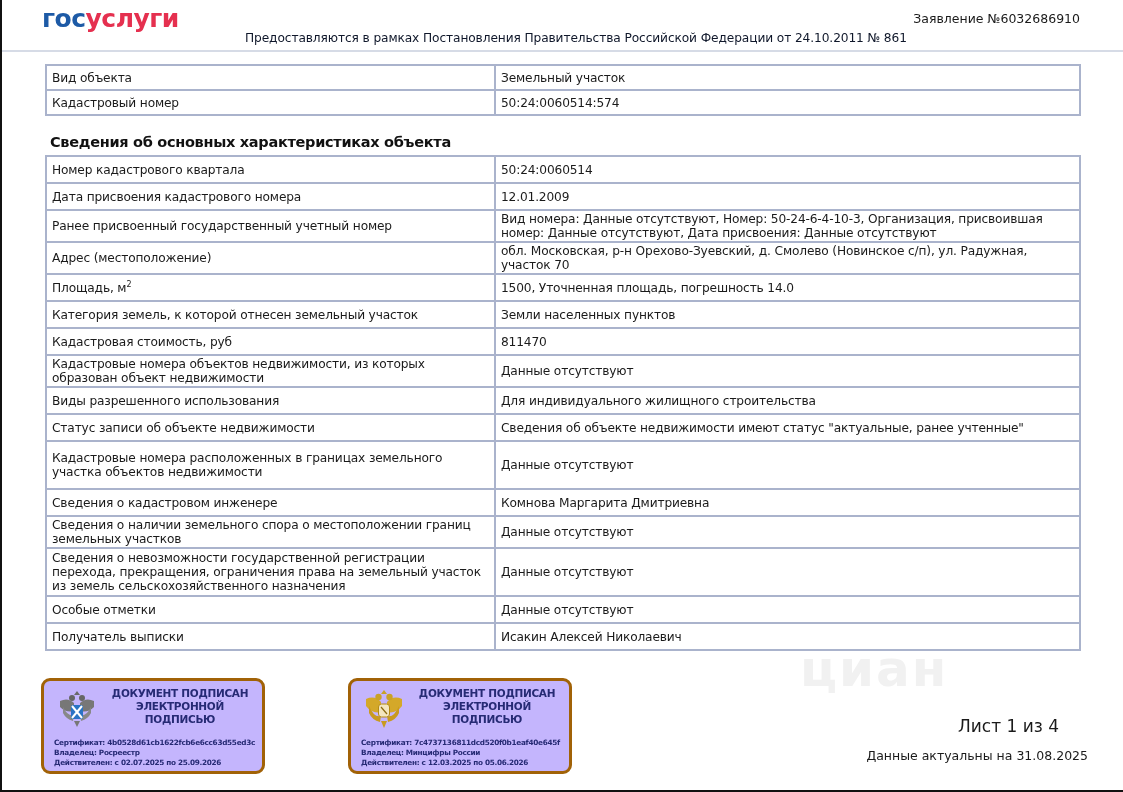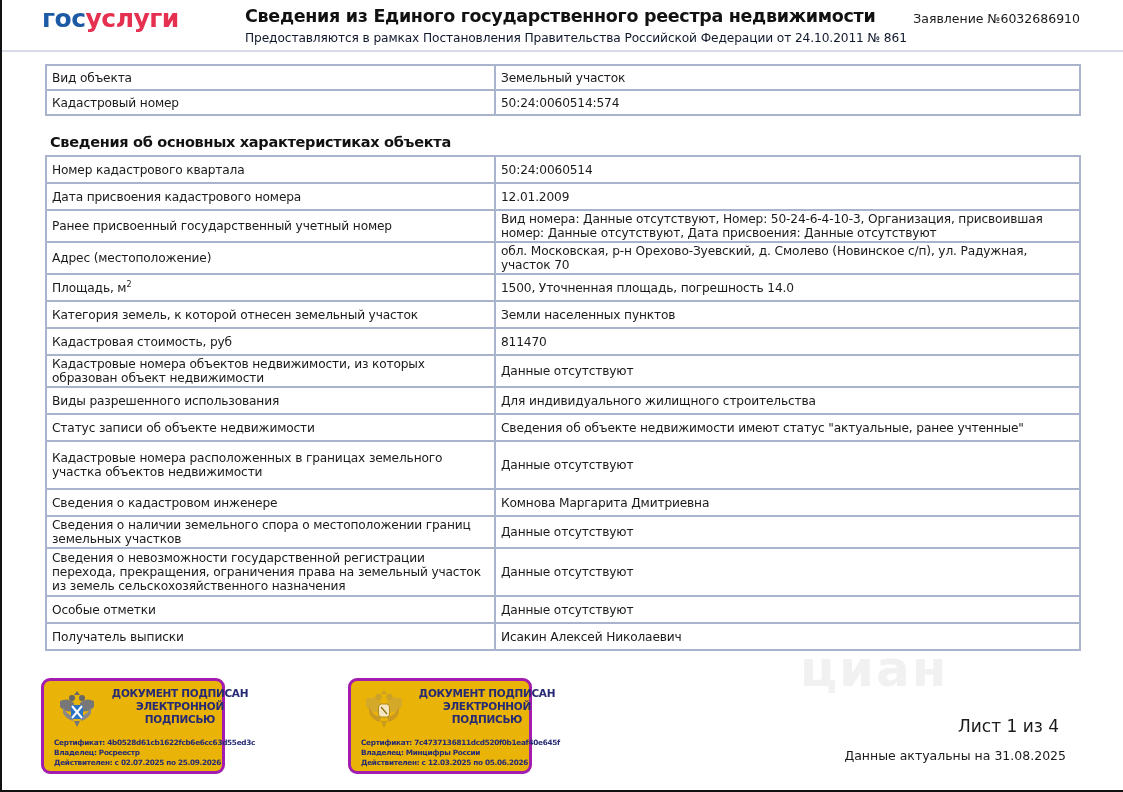--- a/index.html
+++ b/index.html
@@ -50,22 +50,22 @@
   table.grid td.k { width: 437px; }
   #tbl-top { top: 64px; }
   #tbl-top td { height: 23px; }
   .section-title {
     position: absolute; left: 50px; top: 134px;
     font-size: 14.5px; font-weight: bold; color: #111; letter-spacing: -0.3px;
   }
   #tbl-main { top: 155px; }
   sup { font-size: 8px; line-height: 0; }
   .stamp {
-    position: absolute; top: 678px; width: 184px; height: 96px;
-    border: 3px solid #a21caf; border-radius: 9px; background: #eab308;
+    position: absolute; top: 678px; width: 224px; height: 96px;
+    border: 3px solid #a16207; border-radius: 9px; background: #c4b5fd;
     color: #262a74; box-sizing: border-box;
   }
   .stamp .emblem {
     position: absolute; left: 12px; top: 6px; width: 42px; height: 44px;
   }
   .stamp .stamp-title {
     position: absolute; left: 56px; top: 6px; width: 160px;
     text-align: center; font-weight: bold; font-size: 10.5px; line-height: 13px;
     letter-spacing: -0.3px;
   }
@@ -78,33 +78,32 @@
   #stamp-2 { left: 348px; }
   .watermark {
     position: absolute; left: 800px; top: 640px;
     font-size: 50px; color: #f1f1f1; font-weight: bold; letter-spacing: 2px;
   }
   .sheet-no {
     position: absolute; right: 64px; top: 744px; font-size: 17px;
     transform: translateY(-28px);
   }
   .data-date {
-    position: absolute; right: 57px; top: 748px; font-size: 12.5px; margin-left: 37px;
+    position: absolute; right: 35px; top: 748px; font-size: 12.5px; margin-left: 37px;
   }
 </style>
 </head>
 <body>
 
 <div class="page-frame"></div>
 
 <div class="header">
   <div class="logo">
     <span class="gos">гос</span><span class="uslugi">услуги</span>
   </div>
-  <div class="doc-title">Сведения из Единого государственного реестра недвижимости</div>
   <div class="doc-subtitle">Предоставляются в рамках Постановления Правительства Российской Федерации от 24.10.2011 № 861</div>
   <div class="application-no">Заявление №6032686910</div>
 </div>
 
 <table class="grid" id="tbl-top">
   <tbody>
       <tr>
     <td class="k">Вид объекта</td>
     <td>Земельный участок</td>
   </tr>

